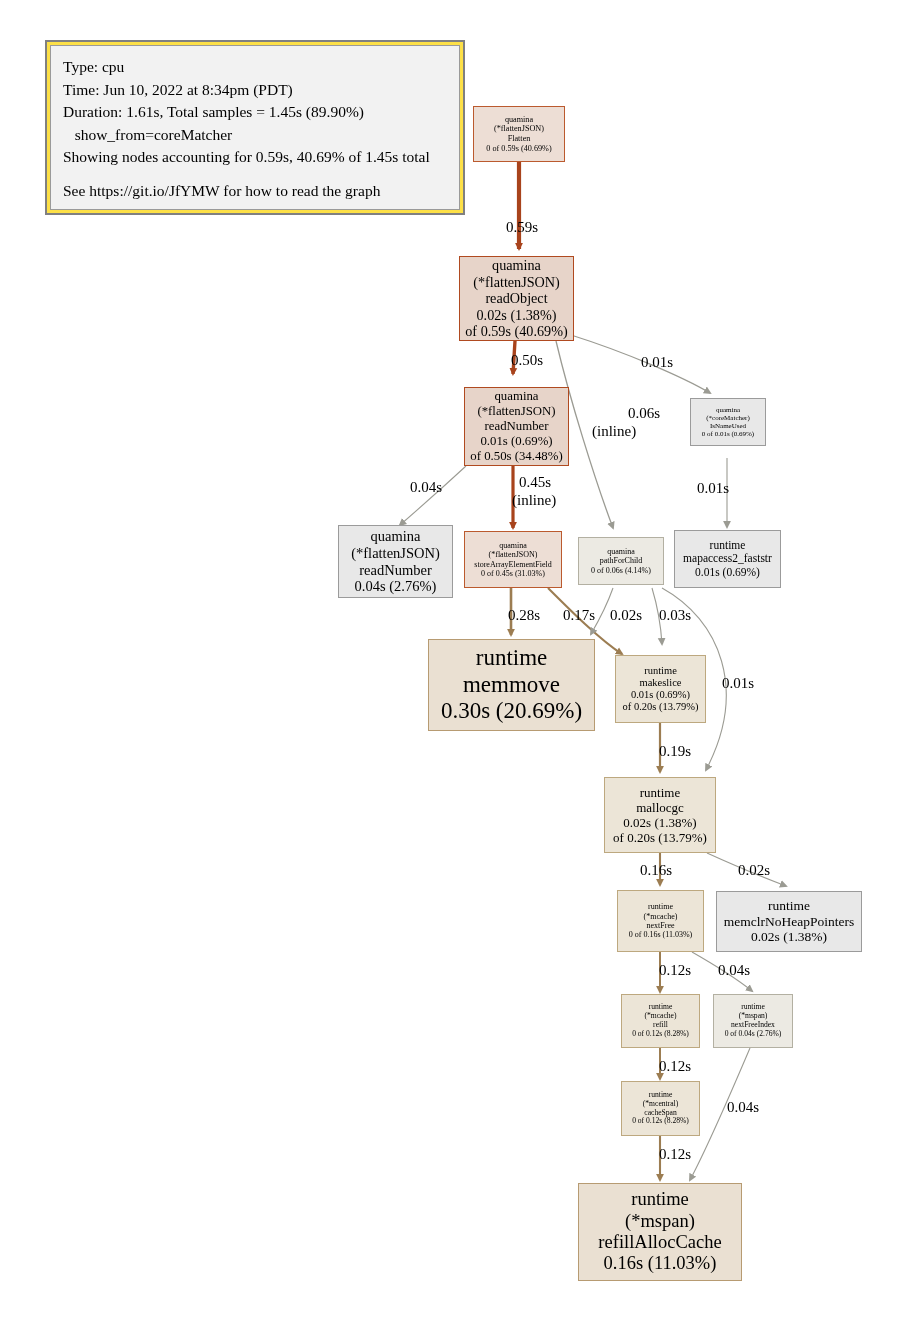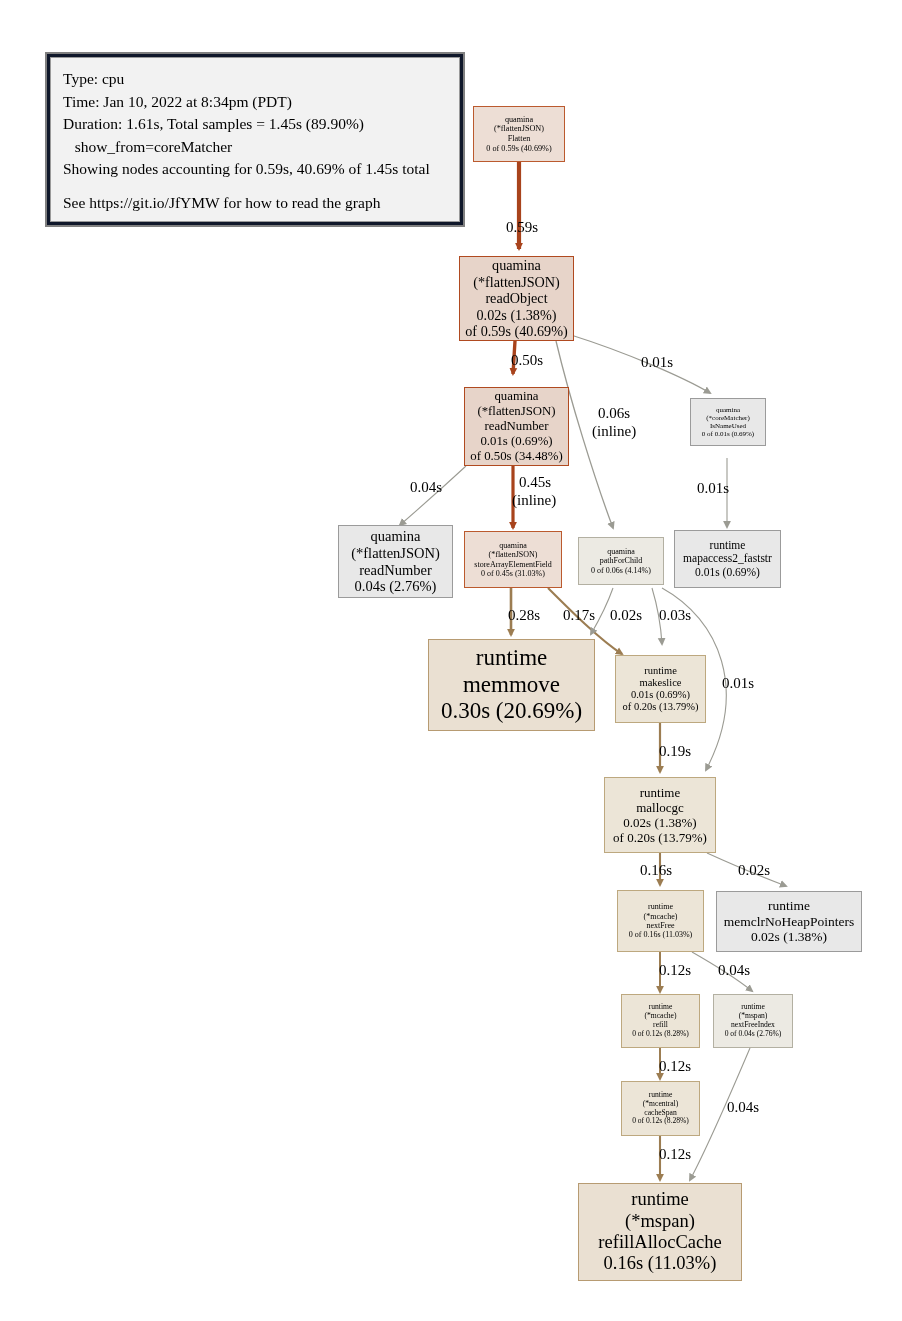--- a/index.html
+++ b/index.html
@@ -30,24 +30,23 @@
     pointer-events: none;
   }
   
   .legend-outer {
     position: absolute;
     left: 45px;
     top: 40px;
     width: 420px;
     height: 175px;
     border: 2px solid #808080;
-    background: #0f172a;
+    background: #fde047;
     box-sizing: border-box;
     padding: 3px;
-    margin-top: 12px;
   }
   .legend-inner {
     width: 100%;
     height: 100%;
     border: 1px solid #9a9a9a;
     box-sizing: border-box;
     padding: 10px 12px;
     background: #f2f2f2;
   }
   .legend-line {
@@ -148,21 +147,21 @@
     <path d="M660,1048 L660,1079" stroke="#9c7d52" stroke-width="2" fill="none" marker-end="url(#ah-warm)"></path>
 
     <path d="M750,1048 C730,1095 706,1150 690,1180" stroke="#9b9b93" stroke-width="1.1" fill="none" marker-end="url(#ah-grey)"></path>
 
     <path d="M660,1136 L660,1180" stroke="#9c7d52" stroke-width="2.1" fill="none" marker-end="url(#ah-warm)"></path>
   </svg>
 
   <div class="legend-outer">
     <div class="legend-inner">
       <div class="legend-line">Type: cpu</div>
-      <div class="legend-line">Time: Jan 10, 2022 at 8:34pm (PDT)</div>
+      <div class="legend-line">Time: Jun 10, 2022 at 8:34pm (PDT)</div>
       <div class="legend-line">Duration: 1.61s, Total samples = 1.45s (89.90%)</div>
       <div class="legend-line">   show_from=coreMatcher</div>
       <div class="legend-line">Showing nodes accounting for 0.59s, 40.69% of 1.45s total</div>
       <div class="legend-gap"></div>
       <div class="legend-line">See https://git.io/JfYMW for how to read the graph</div>
     </div>
   </div>
 
   <div class="node hot-2" style="left:473px; top:106px; width:92px; height:56px; font-size:8.2px;">
     <span class="ln">quamina</span>
@@ -280,21 +279,21 @@
     <span class="ln">refillAllocCache</span>
     <span class="ln">0.16s (11.03%)</span>
   </div>
 
   <div class="elabel" style="left:506px; top:219px; width:60px; text-align:left;">0.59s</div>
 
   <div class="elabel" style="left:511px; top:352px; width:60px; text-align:left;">0.50s</div>
 
   <div class="elabel" style="left:641px; top:354px; width:60px; text-align:left;">0.01s</div>
 
-  <div class="elabel" style="left:598px; top:405px; width:62px; text-align:left;">0.06s</div>
+  <div class="elabel" style="left:598px; top:405px; width:62px; text-align:right;">0.06s</div>
   <div class="elabel" style="left:592px; top:423px; width:76px; text-align:left;">(inline)</div>
 
   <div class="elabel" style="left:410px; top:479px; width:60px; text-align:left;">0.04s</div>
 
   <div class="elabel" style="left:519px; top:474px; width:60px; text-align:left;">0.45s</div>
   <div class="elabel" style="left:512px; top:492px; width:76px; text-align:left;">(inline)</div>
 
   <div class="elabel" style="left:697px; top:480px; width:60px; text-align:left;">0.01s</div>
 
   <div class="elabel" style="left:508px; top:607px; width:52px; text-align:left;">0.28s</div>

